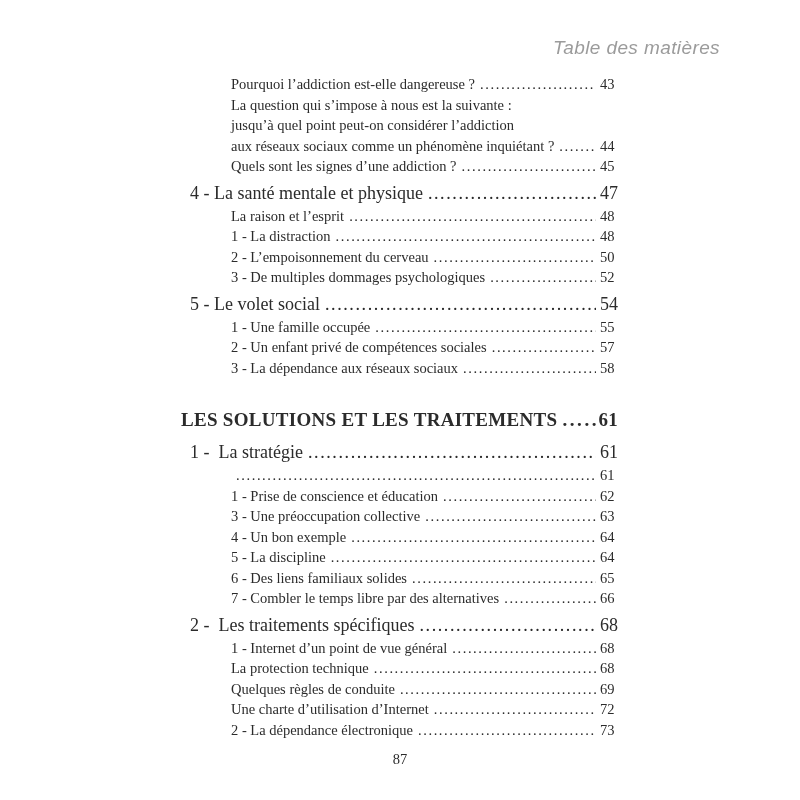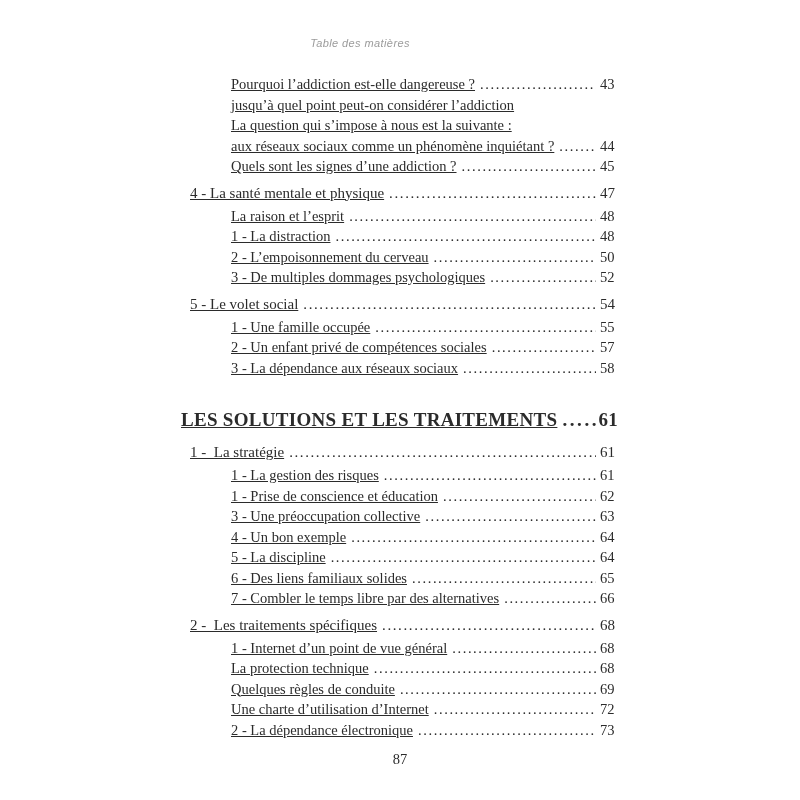--- a/index.html
+++ b/index.html
@@ -7,55 +7,55 @@
     width: 800px; height: 800px;
     background: #ffffff;
     position: relative;
     overflow: hidden;
     font-family: "Liberation Serif", "DejaVu Serif", serif;
     color: #2b2b2b;
   }
   .running-header {
     position: absolute;
     top: 37px; left: 0; width: 720px;
-    text-align: center;
+    text-align: right;
     font-family: "Liberation Sans", sans-serif;
     font-style: italic;
-    font-size: 11px;
+    font-size: 19px;
     letter-spacing: 0.4px;
     color: #9b9b9b;
   }
   .toc {
     position: absolute;
     left: 181px; top: 74px;
     width: 437px;
   }
   .row {
     display: flex;
     align-items: baseline;
     white-space: nowrap;
     font-size: 14.5px;
     line-height: 20.5px;
   }
   .row.sub { padding-left: 50px; }
   .row.section {
-    font-size: 15px;
+    font-size: 18px;
     line-height: 26px;
     margin-top: 3px;
     padding-left: 9px;
   }
   .row.chapter {
     font-size: 19px;
     line-height: 32px;
     font-weight: bold;
     letter-spacing: 0.3px;
     margin-top: 26px;
   }
   .row.sp { }
-  .t { flex: 0 0 auto; text-decoration: underline; }
+  .t { flex: 0 0 auto; }
   .dots {
     flex: 1 1 auto;
     overflow: hidden;
     min-width: 8px;
     margin: 0 4px 0 5px;
   }
   .dots::after {
     content: "....................................................................................................................................";
     letter-spacing: 1.6px;
   }
@@ -81,24 +81,24 @@
 <div>
   <div class="running-header">Table des matières</div>
 
   <div class="toc" id="toc">
       <div class="row sub">
         <span class="t">Pourquoi l’addiction est-elle dangereuse ?</span>
         <span class="dots"></span>
         <span class="pg">43</span>
       </div>
       <div class="row sub">
+        <span class="t">La question qui s’impose à nous est la suivante :</span>
+      </div>
+      <div class="row sub">
         <span class="t">jusqu’à quel point peut-on considérer l’addiction</span>
-      </div>
-      <div class="row sub">
-        <span class="t">La question qui s’impose à nous est la suivante :</span>
       </div>
       <div class="row sub">
         <span class="t">aux réseaux sociaux comme un phénomène inquiétant ?</span>
         <span class="dots"></span>
         <span class="pg">44</span>
       </div>
       <div class="row sub">
         <span class="t">Quels sont les signes d’une addiction ?</span>
         <span class="dots"></span>
         <span class="pg">45</span>
@@ -152,21 +152,20 @@
         <span class="t">LES SOLUTIONS ET LES TRAITEMENTS</span>
         <span class="dots"></span>
         <span class="pg">61</span>
       </div>
       <div class="row section">
         <span class="t">1 - La stratégie</span>
         <span class="dots"></span>
         <span class="pg">61</span>
       </div>
       <div class="row sub">
-        <span class="t">1 - La gestion des risques</span>
         <span class="dots"></span>
         <span class="pg">61</span>
       </div>
       <div class="row sub">
         <span class="t">1 - Prise de conscience et éducation</span>
         <span class="dots"></span>
         <span class="pg">62</span>
       </div>
       <div class="row sub">
         <span class="t">3 - Une préoccupation collective</span>

